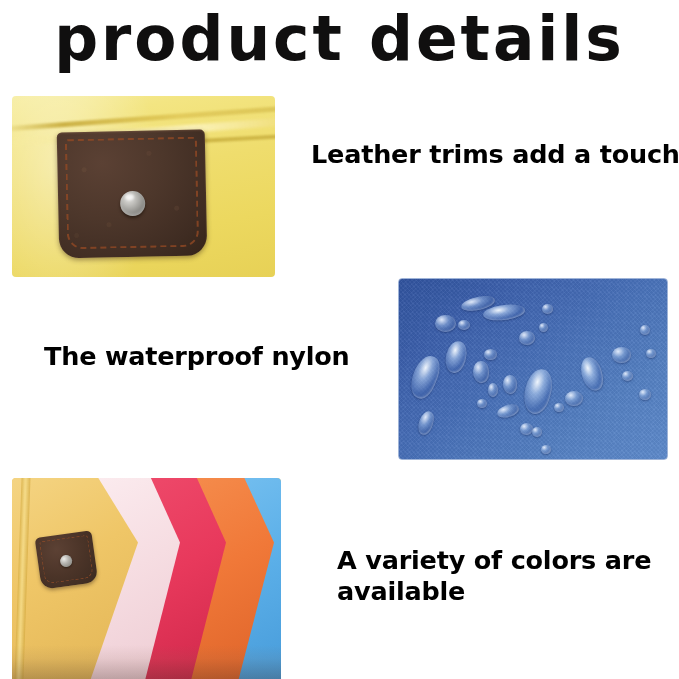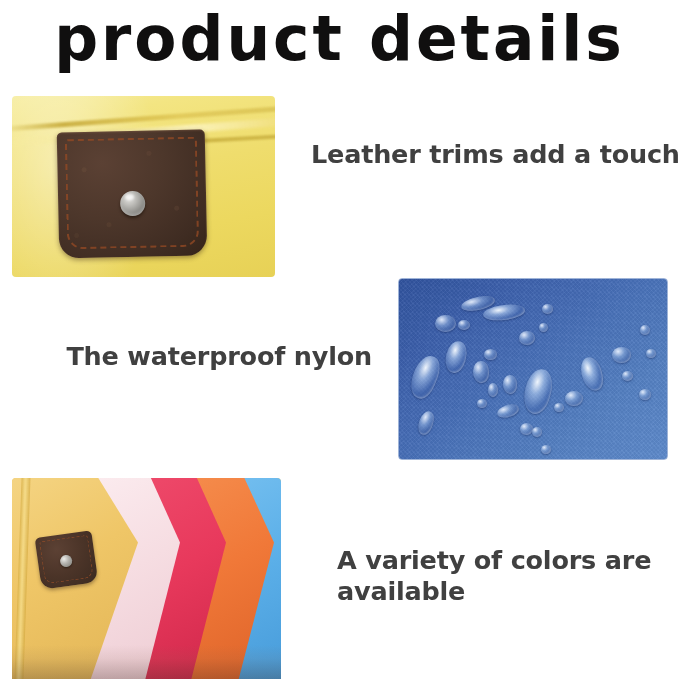--- a/index.html
+++ b/index.html
@@ -264,32 +264,32 @@
     height: 110%;
     background: linear-gradient(90deg, rgba(210,168,60,.65) 0%, rgba(246,222,140,.85) 45%, rgba(205,162,54,.6) 100%);
     transform: rotate(2deg);
     z-index: 34;
     filter: blur(.4px);
   }
 
   
   .caption {
     position: absolute;
-    color: #404040;
+    color: #000000;
     font-family: "DejaVu Sans", sans-serif;
     font-weight: 700;
     font-size: 25.5px;
     line-height: 31px;
     letter-spacing: -0.2px;
   }
   #caption-leather   { left: 311px; top: 139px; width: 360px; }
   #caption-waterproof{ left: 22px;  top: 341px; width: 350px; }
   #caption-colors    { left: 337px; top: 545px; width: 330px; }
   .caption .ln { display: block; white-space: nowrap; }
-  #caption-waterproof .ln1 { padding-left: 22px; text-align: right; }
+  #caption-waterproof .ln1 { padding-left: 22px; }
 </style>
 </head>
 <body>
 
 <div id="page">
 
   <div class="page-title">product details</div>
 
   <div class="photo" id="photo-leather">
     <div class="sheen"></div>

